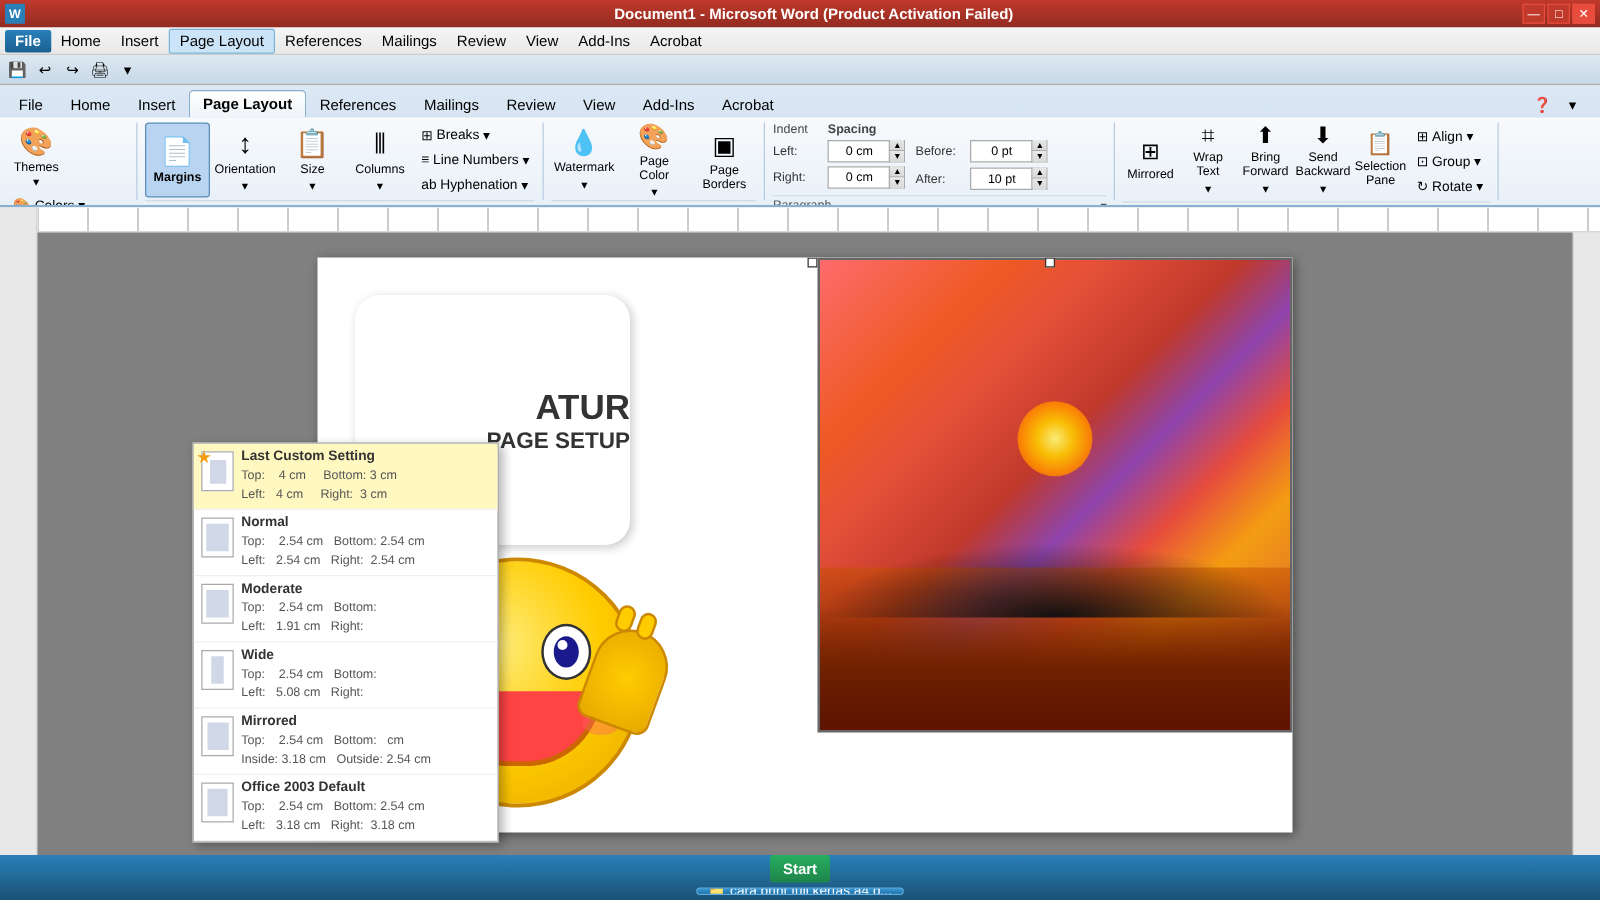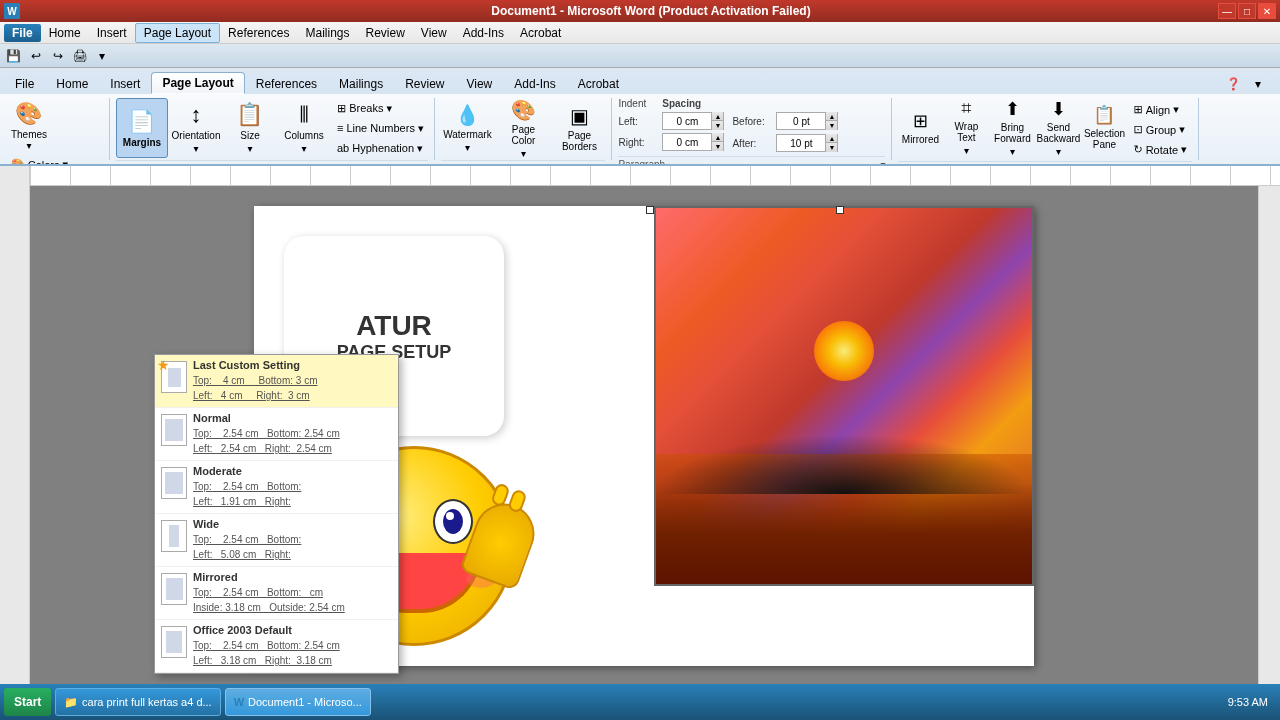--- a/index.html
+++ b/index.html
@@ -307,20 +307,21 @@
     #taskbar {
       background: linear-gradient(to bottom, #2980b9, #1a5276);
       height: 36px;
       display: flex;
       align-items: center;
       padding: 0 4px;
       gap: 4px;
       position: fixed;
       bottom: 0;
       width: 1280px;
+      flex-direction: column;
     }
     .start-btn {
       background: linear-gradient(to bottom, #27ae60, #1e8449);
       color: white;
       border: none;
       padding: 4px 10px;
       border-radius: 3px;
       font-size: 12px;
       font-weight: bold;
       cursor: pointer;
@@ -384,21 +385,21 @@
       flex-shrink: 0;
       position: relative;
       margin-top: 2px;
     }
     .margins-preview-inner {
       position: absolute;
       background: #d0d8e8;
     }
     .margins-info { flex: 1; }
     .margins-name { font-weight: bold; color: #333; margin-bottom: 2px; }
-    .margins-details { color: #555; font-size: 10px; line-height: 1.5; text-decoration: underline; }
+    .margins-details { color: #555; font-size: 10px; line-height: 1.5; }
 
     
     .doc-sunset-img {
       position: absolute;
       right: 0;
       top: 0;
       width: 380px;
       height: 380px;
       background: linear-gradient(135deg, #ff6b6b 0%, #ee5a24 20%, #e55039 30%, #c0392b 45%, #8e44ad 55%, #e74c3c 65%, #f39c12 75%, #e67e22 85%, #c0392b 100%);
       border: 2px solid #666;
@@ -415,21 +416,21 @@
     .doc-speech-bubble {
       position: absolute;
       left: 30px;
       top: 30px;
       width: 220px;
       height: 200px;
       background: white;
       border-radius: 20px;
       display: flex;
       flex-direction: column;
-      align-items: center;
+      align-items: flex-end;
       justify-content: center;
       box-shadow: 2px 2px 8px rgba(0,0,0,0.2);
     }
     .doc-speech-bubble::after {
       content: '';
       position: absolute;
       bottom: -25px;
       right: 60px;
       border-width: 15px 10px 0;
       border-style: solid;

